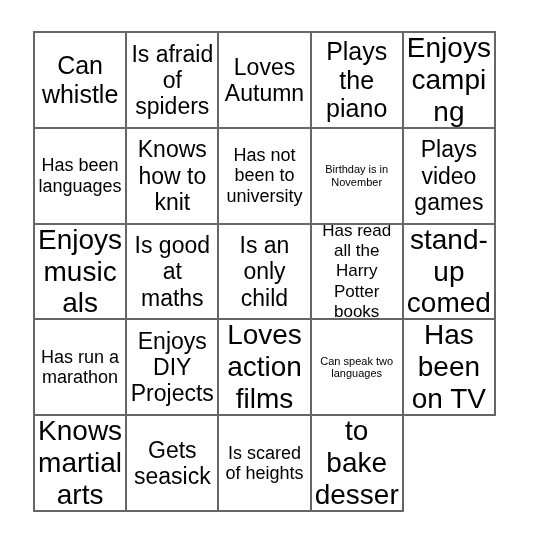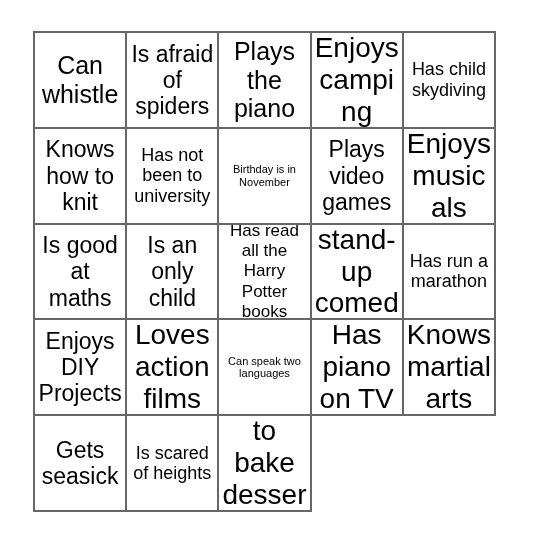--- a/index.html
+++ b/index.html
@@ -68,28 +68,31 @@
 <body>
 
 <div id="bingo-page">
   <div id="bingo-card">
       <div class="bingo-cell size-xl">
         <span class="cell-text">Can whistle</span>
       </div>
       <div class="bingo-cell size-lg">
         <span class="cell-text">Is afraid of spiders</span>
       </div>
+      <div class="bingo-cell size-lg">
+        <span class="cell-text">Loves Autumn</span>
+      </div>
       <div class="bingo-cell size-xl">
         <span class="cell-text">Plays the piano</span>
       </div>
       <div class="bingo-cell size-md">
         <span class="cell-text">Enjoys camping</span>
       </div>
       <div class="bingo-cell size-sm">
-        <span class="cell-text">Has child skydiving</span>
+        <span class="cell-text">Has been languages</span>
       </div>
       <div class="bingo-cell size-lg">
         <span class="cell-text">Knows how to knit</span>
       </div>
       <div class="bingo-cell size-sm">
         <span class="cell-text">Has not been to university</span>
       </div>
       <div class="bingo-cell size-xs">
         <span class="cell-text">Birthday is in November</span>
       </div>
@@ -117,21 +120,21 @@
       <div class="bingo-cell size-lg">
         <span class="cell-text">Enjoys DIY Projects</span>
       </div>
       <div class="bingo-cell size-md">
         <span class="cell-text">Loves action films</span>
       </div>
       <div class="bingo-cell size-xs">
         <span class="cell-text">Can speak two languages</span>
       </div>
       <div class="bingo-cell size-md">
-        <span class="cell-text">Has piano on TV</span>
+        <span class="cell-text">Has been on TV</span>
       </div>
       <div class="bingo-cell size-md">
         <span class="cell-text">Knows martial arts</span>
       </div>
       <div class="bingo-cell size-lg">
         <span class="cell-text">Gets seasick</span>
       </div>
       <div class="bingo-cell size-sm">
         <span class="cell-text">Is scared of heights</span>
       </div>

